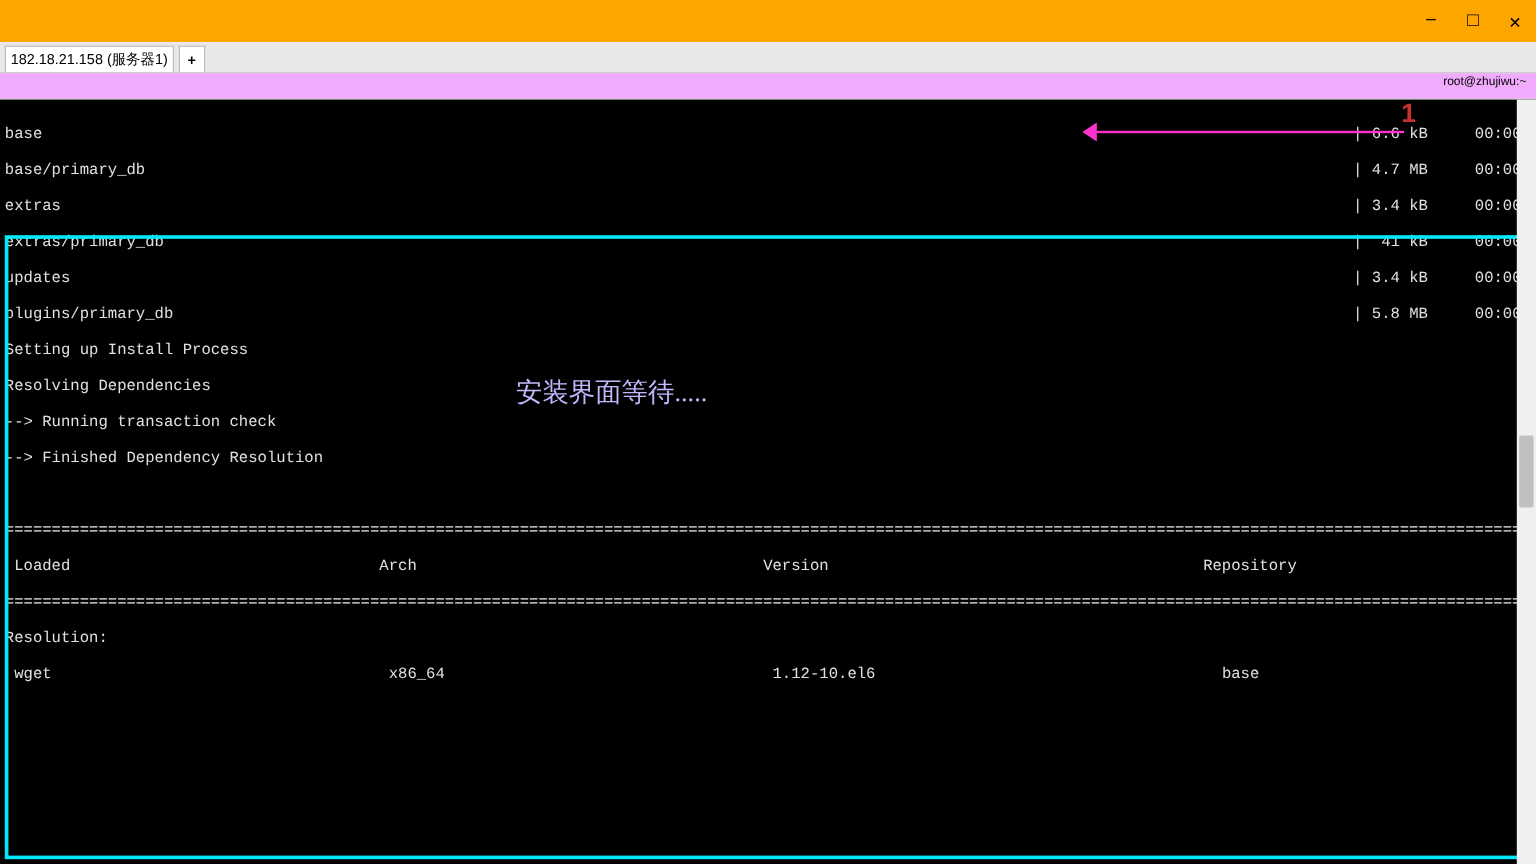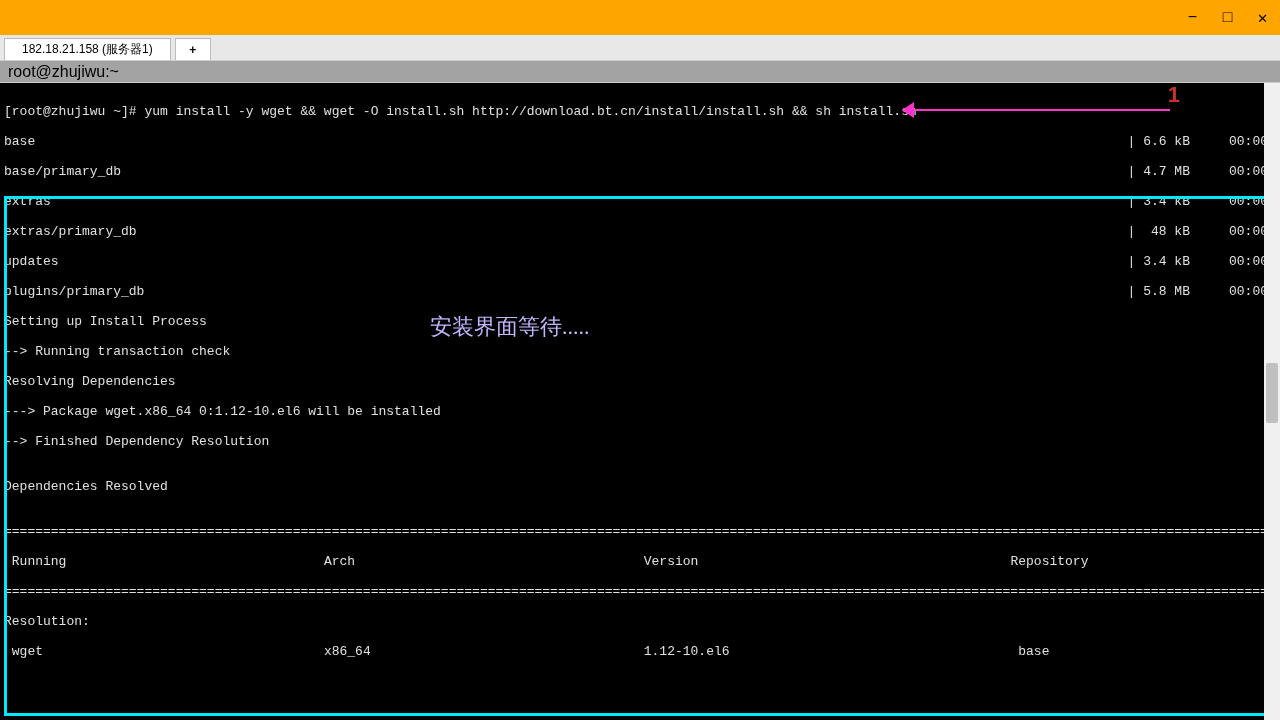--- a/index.html
+++ b/index.html
@@ -32,40 +32,41 @@
   background: #e8e8e8;
   border-bottom: 1px solid #ccc;
   display: flex;
   align-items: flex-end;
 }
 .tab {
   height: 22px;
   background: #fff;
   border: 1px solid #bbb;
   border-bottom: none;
-  padding: 2px 17px;
+  padding: 2px 4px;
   font-size: 12px;
   font-family: Arial, sans-serif;
   display: flex;
   align-items: center;
   margin-left: 4px;
   cursor: pointer;
 }
 .tab-add {
   width: 22px;
   justify-content: center;
   font-weight: bold;
 }
 .path-bar {
   height: 22px;
-  background: #a3a3a3;
+  background: #f0abfc;
   border-bottom: 1px solid #ccc;
   padding: 2px 8px;
-  font-size: 16px;
+  font-size: 10px;
   font-family: Arial, sans-serif;
+  text-align: right;
 }
 .terminal {
   position: relative;
   background: #000;
   color: #e0e0e0;
   height: calc(720px - 35px - 26px - 22px);
   padding: 6px 4px;
   line-height: 15px;
   overflow: hidden;
   white-space: pre;
@@ -154,37 +155,34 @@
 </div>
 
 <div class="tabs-bar">
   <div class="tab">182.18.21.158 (服务器1)</div>
   <div class="tab tab-add">+</div>
 </div>
 
 <div class="path-bar">root@zhujiwu:~</div>
 
 <div class="terminal">
-<div>[root@zhujiwu ~]# yum install -y wget &amp;&amp; wget -O install.sh http://download.bt.cn/install/install.sh &amp;&amp; sh install.sh</div>
 <div><span>base</span><span class="row-right">| <span>6.6 kB</span>     <span>00:00</span></span></div>
 <div><span>base/primary_db</span><span class="row-right">| <span>4.7 MB</span>     <span>00:00</span></span></div>
 <div><span>extras</span><span class="row-right">| <span>3.4 kB</span>     <span>00:00</span></span></div>
-<div><span>extras/primary_db</span><span class="row-right">|  <span>48 kB</span>     <span>00:00</span></span></div>
+<div><span>extras/primary_db</span><span class="row-right">|  <span>41 kB</span>     <span>00:00</span></span></div>
 <div><span>updates</span><span class="row-right">| <span>3.4 kB</span>     <span>00:00</span></span></div>
 <div><span>plugins/primary_db</span><span class="row-right">| <span>5.8 MB</span>     <span>00:00</span></span></div>
 <div>Setting up Install Process</div>
+<div>Resolving Dependencies</div>
 <div>--&gt; Running transaction check</div>
-<div>Resolving Dependencies</div>
-<div>---&gt; Package wget.x86_64 0:1.12-10.el6 will be installed</div>
 <div>--&gt; Finished Dependency Resolution</div>
 <div></div>
-<div>Dependencies Resolved</div>
 <div></div>
 <div>================================================================================================================================================================================</div>
-<div> <span>Running</span>                                 <span>Arch</span>                                     <span>Version</span>                                        <span>Repository</span>                                </div>
+<div> <span>Loaded</span>                                 <span>Arch</span>                                     <span>Version</span>                                        <span>Repository</span>                                </div>
 <div>================================================================================================================================================================================</div>
 <div>Resolution:</div>
 <div> <span>wget</span>                                    <span>x86_64</span>                                   <span>1.12-10.el6</span>                                     <span>base</span>                                     </div>
 
 
 
 
 
 
 

